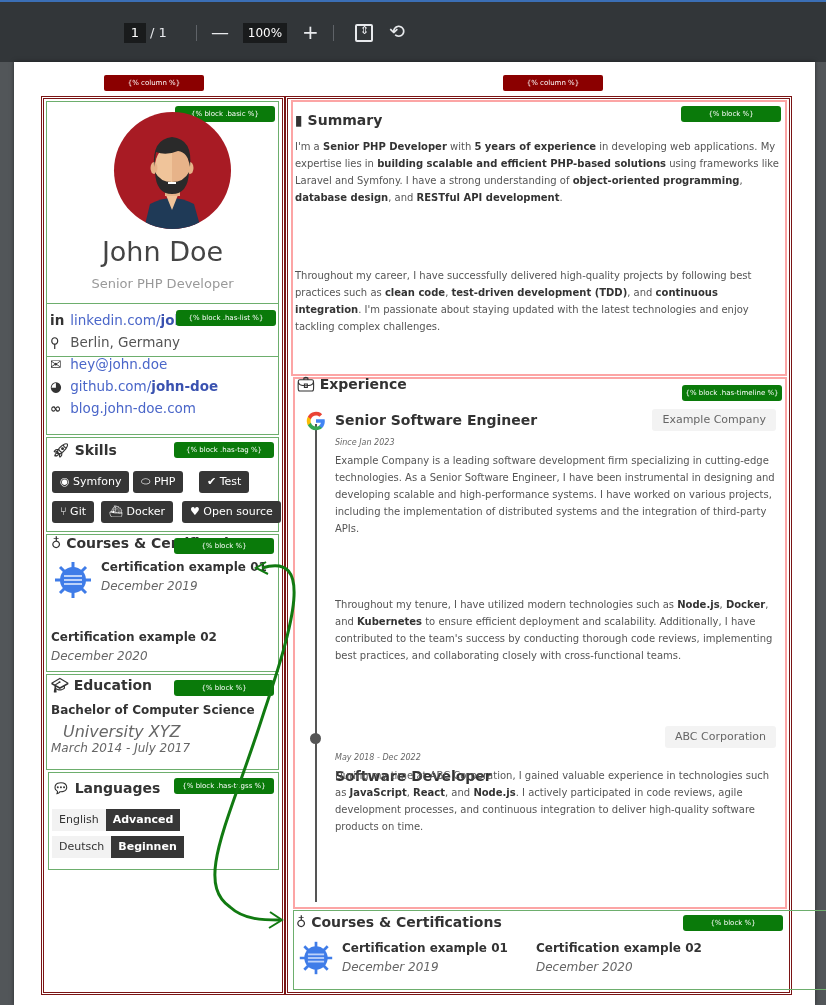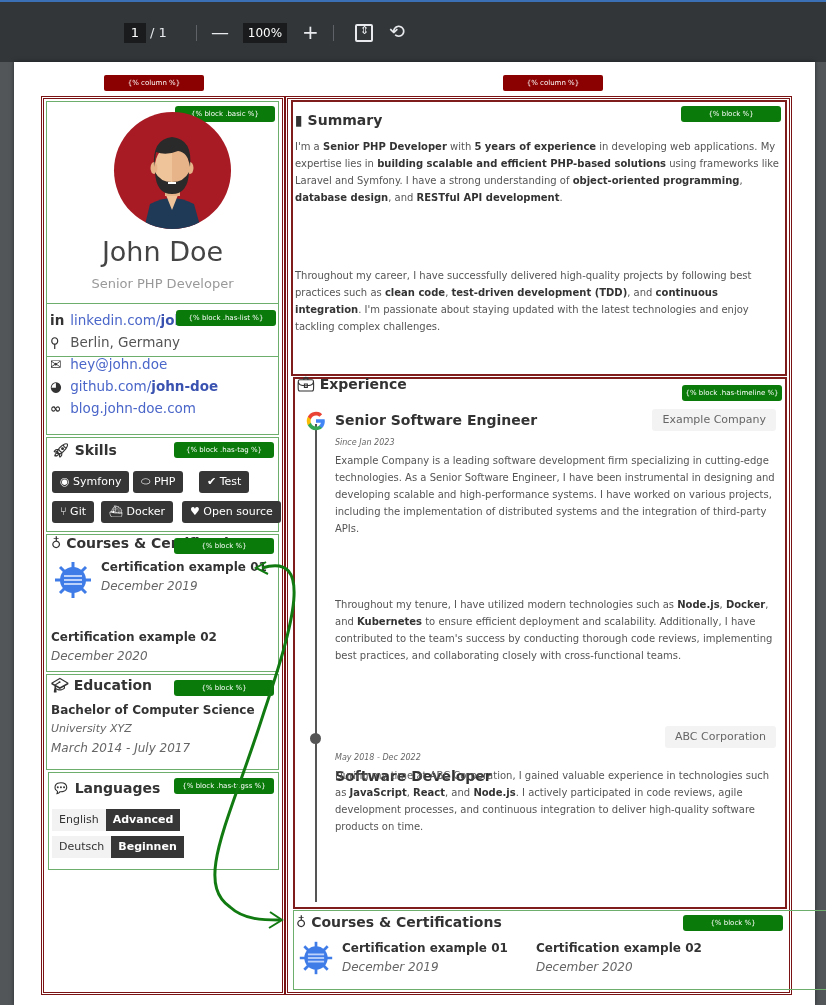--- a/index.html
+++ b/index.html
@@ -20,21 +20,21 @@
 
   
   .page { position: absolute; left: 14px; top: 62px; width: 801px; height: 943px; background: #fff; box-shadow: 0 0 4px rgba(0,0,0,.5); }
 
   .col-label { position: absolute; height: 16px; background: #8b0000; color: #fff; font-size: 7px; text-align: center; line-height: 16px; border-radius: 2px; }
   .column { position: absolute; border: 3px double #7a1414; }
   .col-left { left: 27px; top: 34px; width: 244px; height: 899px; }
   .col-right { left: 271px; top: 34px; width: 507px; height: 899px; }
 
   .block { position: absolute; border: 1px solid #6dae6d; }
-  .block.strong { border: 2px solid #7f1d1d; }
+  .block.strong { border: 2px solid #fca5a5; }
   .block-tag { position: absolute; height: 16px; background: #0a7a0a; color: #fff; font-size: 7px; line-height: 16px; text-align: center; border-radius: 3px; }
 
   .txt { color: #555; font-family: "DejaVu Sans", sans-serif; }
   .h { color: #333; font-weight: bold; font-size: 14px; }
   b { color: #333; }
 
   
   .avatar { position: absolute; left: 100px; top: 51px; width: 117px; height: 117px; border-radius: 50%; background: #a81b24; overflow: hidden; }
   .name { position: absolute; left: 0; width: 100%; text-align: center; }
 
@@ -146,21 +146,21 @@
     <div class="it" style="position:absolute; left:4px; top:114px; font-size:12px;">December 2020</div>
   </div>
 
   <div class="block" style="left:32px; top:612px; width:233px; height:96px;">
     <div class="h" style="position:absolute; left:4px; top:2px; font-size:14px;">
       <span>🎓︎</span>
       <span>Education</span>
     </div>
     <div class="block-tag" style="left:127px; top:5px; width:100px;">{% block %}</div>
     <div class="h" style="position:absolute; left:4px; top:28px; font-size:12px;">Bachelor of Computer Science</div>
-    <div class="it" style="position:absolute; left:4px; top:47px; font-size:11px;">University XYZ</div>
+    <div class="it" style="position:absolute; left:16px; top:47px; font-size:16px;">University XYZ</div>
     <div class="it" style="position:absolute; left:4px; top:66px; font-size:12px;">March 2014 - July 2017</div>
   </div>
 
   <div class="block" style="left:34px; top:710px; width:231px; height:98px;">
     <div class="h" style="position:absolute; left:3px; top:7px; font-size:14px;">
       <span>💬︎</span>
       <span>Languages</span>
     </div>
     <div class="block-tag" style="left:125px; top:5px; width:100px;">{% block .has-tagss %}</div>
     <div class="lang" style="left:3px; top:36px;">

